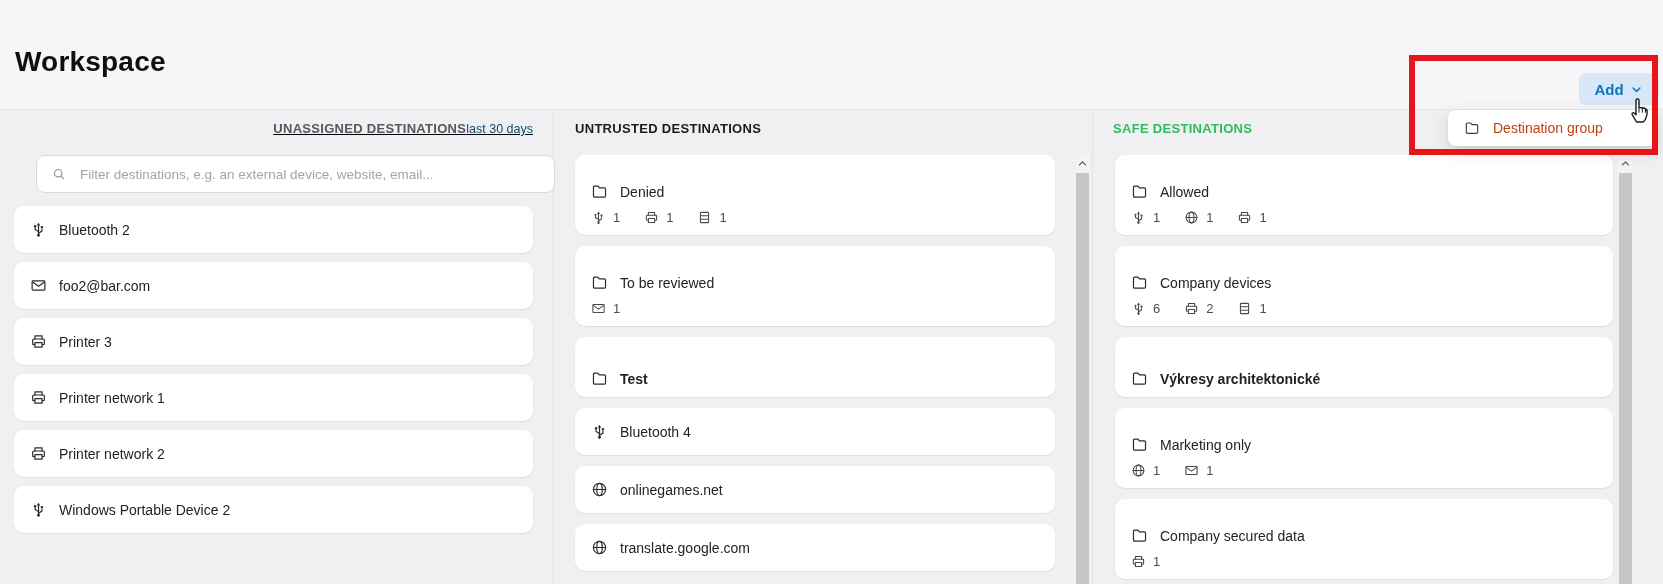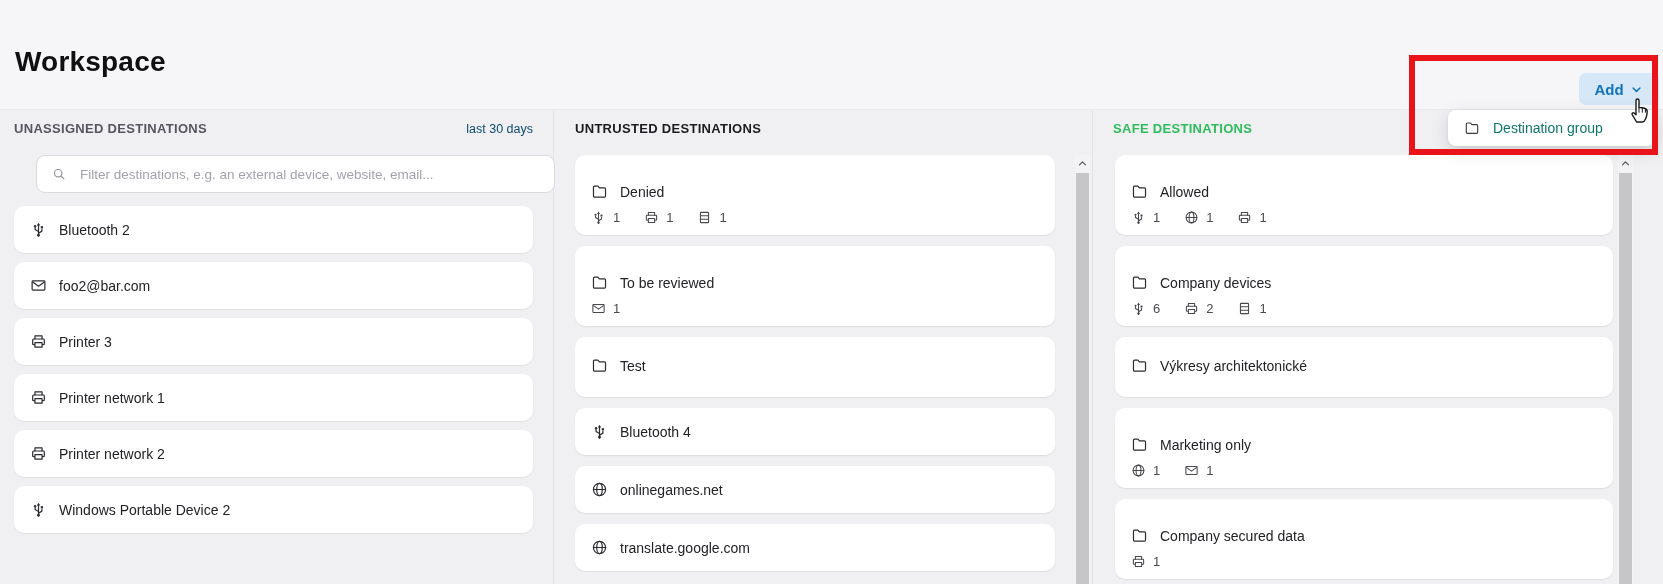--- a/index.html
+++ b/index.html
@@ -5,21 +5,21 @@
   html,body{margin:0;padding:0;background:#dcdcde;}
   *{box-sizing:border-box;}
   .screen{position:relative;width:1663px;height:584px;overflow:hidden;
     background:#f0f0f2;font-family:"Liberation Sans",sans-serif;
     -webkit-font-smoothing:antialiased;}
   .topband{position:absolute;left:0;top:0;width:1663px;height:110px;
     background:#f6f6f8;border-bottom:1px solid #e8e8eb;}
   .page-title{position:absolute;left:15px;top:10px;font-size:28px;font-weight:700;
     color:#101013;letter-spacing:.2px;margin-top:36px;}
   .col-head{position:absolute;top:121px;font-size:13px;font-weight:700;letter-spacing:.3px;}
-  .head-row1{left:14px;width:519px;display:flex;justify-content:space-between;align-items:baseline;}
+  .head-row1{left:14px;width:519px;display:flex;justify-content:flex-end;align-items:baseline;text-decoration:underline;}
   .head-unassigned{color:#56565e;}
   .period-note{font-size:12.5px;font-weight:400;color:#0c4a6e;letter-spacing:0;}
   .head-untrusted{left:575px;color:#1c1c20;}
   .head-safe{left:1113px;color:var(--safe,#2ebd5c);}
   .divider{position:absolute;top:110px;bottom:0;width:1px;background:#e3e3e7;}
   .divider.d1{left:553px;}
   .divider.d2{left:1092px;}
   .search{position:absolute;left:14px;top:155px;width:519px;height:38px;background:#fff;
     border:1px solid #d9d9de;border-radius:9px;display:flex;align-items:center;padding:0 14px;gap:11px;margin-left:22px;}
   .search .icon{color:#8f8f98;}
@@ -29,21 +29,21 @@
   .list{position:absolute;display:flex;flex-direction:column;}
   .list-1{left:14px;top:206px;width:519px;gap:9px;}
   .list-2{left:575px;top:155px;width:480px;gap:11px;}
   .list-3{left:1115px;top:155px;width:498px;gap:11px;}
   .card{background:#fff;border-radius:10px;box-shadow:0 1px 2px rgba(24,24,27,.05),0 1px 1px rgba(24,24,27,.03);
     flex:0 0 auto;cursor:pointer;}
   .card.simple{height:47px;display:flex;align-items:center;padding:0 16px;gap:12px;}
   .card.group{height:80px;padding:0 16px;}
   .card.group.empty{height:60px;}
   .card .trow{display:flex;align-items:center;gap:12px;margin-top:28px;}
-  .card.empty .trow{margin-top:20px;}
+  .card.empty .trow{margin-top:33px;font-weight:bold;}
   .card .srow{display:flex;align-items:center;margin-top:10px;}
   .dest-label{font-size:14px;color:#232327;}
   .icon{display:inline-block;flex:0 0 auto;}
   .icon svg{display:block;width:100%;height:100%;}
   .i16{width:16px;height:16px;}
   .i17{width:17px;height:17px;color:#2c2c31;}
   .i15{width:15px;height:15px;color:#48484e;}
   .s{fill:none;stroke:currentColor;stroke-width:1.7;stroke-linecap:round;stroke-linejoin:round;}
   .f{fill:currentColor;stroke:none;}
   .pw{fill:#fff;stroke:currentColor;stroke-width:1.7;stroke-linejoin:round;}
@@ -58,21 +58,21 @@
   .sb-thumb{position:absolute;left:1px;top:18px;bottom:0;width:13px;background:#c6c6c9;cursor:pointer;}
   .add-btn{position:absolute;left:1579px;top:73px;width:80px;height:32px;border:0;border-radius:7px;
     background:var(--addbg,#d6e8f7);display:flex;align-items:center;justify-content:center;gap:5px;
     cursor:pointer;font-family:"Liberation Sans",sans-serif;}
   .add-btn .lbl{font-size:15px;font-weight:700;color:var(--accent,#1273bd);}
   .add-btn .icon{width:15px;height:15px;color:var(--accent,#1273bd);}
   .menu{position:absolute;left:1448px;top:110px;width:209px;height:36px;background:#fff;border-radius:8px;
     box-shadow:0 5px 18px rgba(0,0,0,.13),0 1px 3px rgba(0,0,0,.08);z-index:50;display:flex;align-items:center;}
   .menu-item{display:flex;align-items:center;gap:13px;padding:0 16px;width:100%;height:100%;cursor:pointer;}
   .menu-item .icon{width:16px;height:16px;color:#3a3a40;}
-  .menu-item .mlabel{font-size:14px;color:#0f766e;text-align:center;}
+  .menu-item .mlabel{font-size:14px;color:#c2410c;text-align:center;}
   .redbox{position:absolute;left:1409px;top:55px;width:249px;height:100px;
     border:6px solid var(--red,#e8141a);z-index:60;pointer-events:none;}
   .cursor{position:absolute;left:1627px;top:95px;width:25px;height:29px;z-index:70;pointer-events:none;}
 </style>
 </head>
 <body>
 
 <div class="screen">
 
   <div class="topband"></div>

